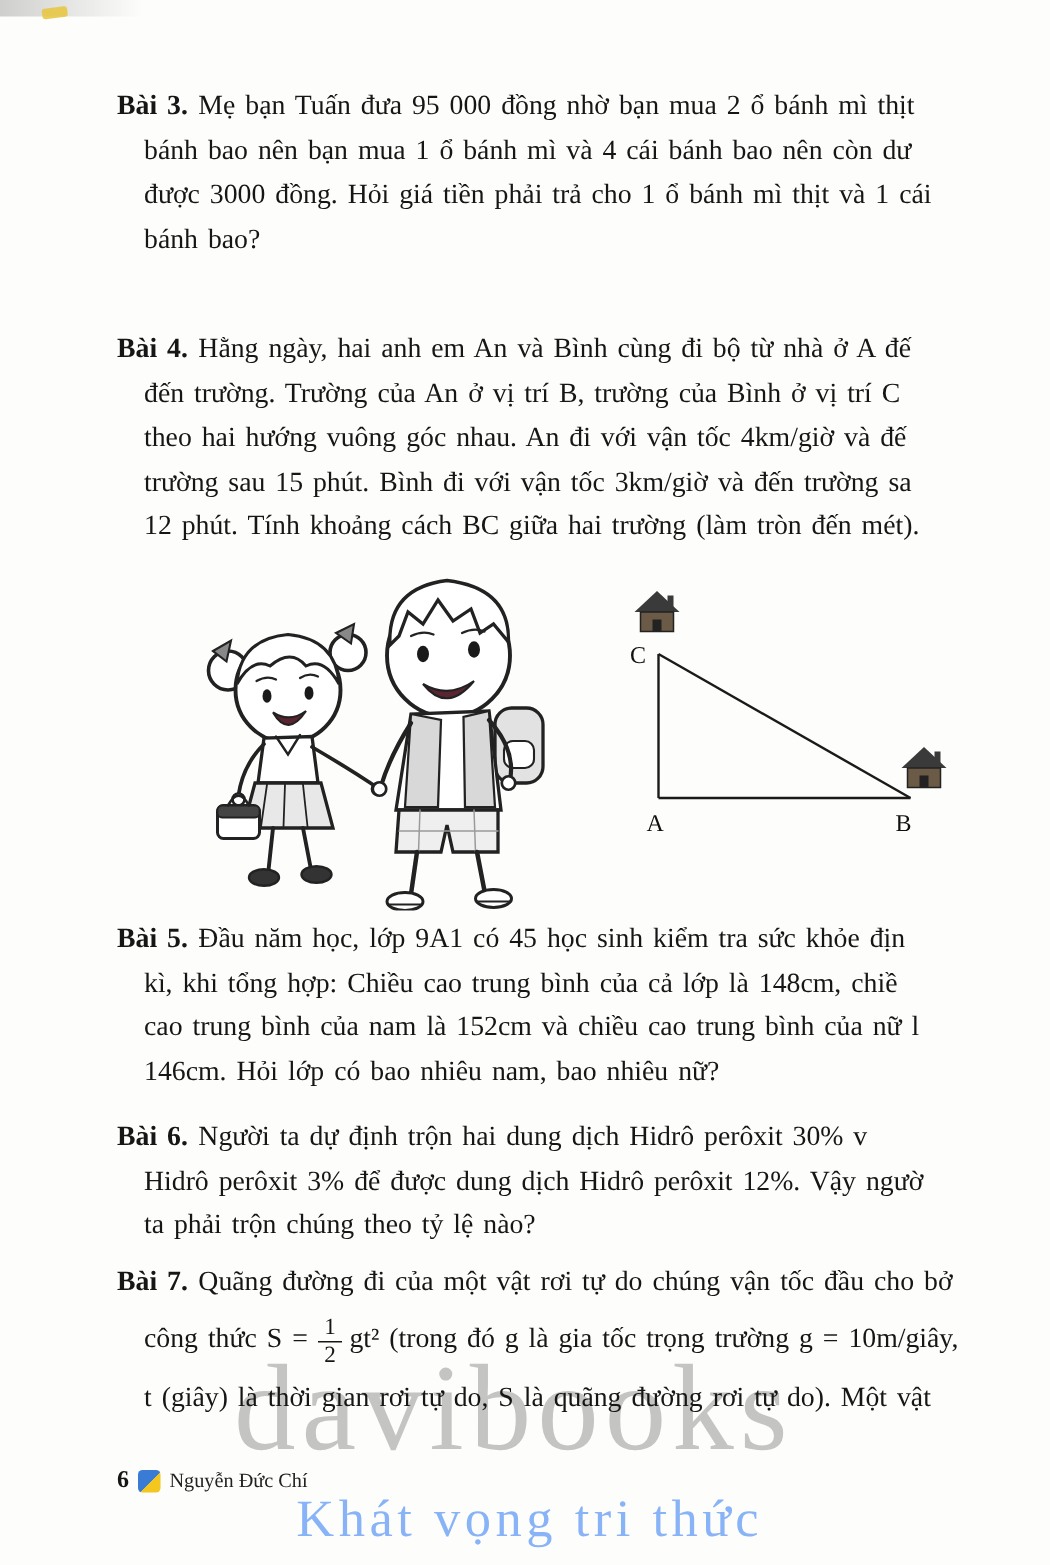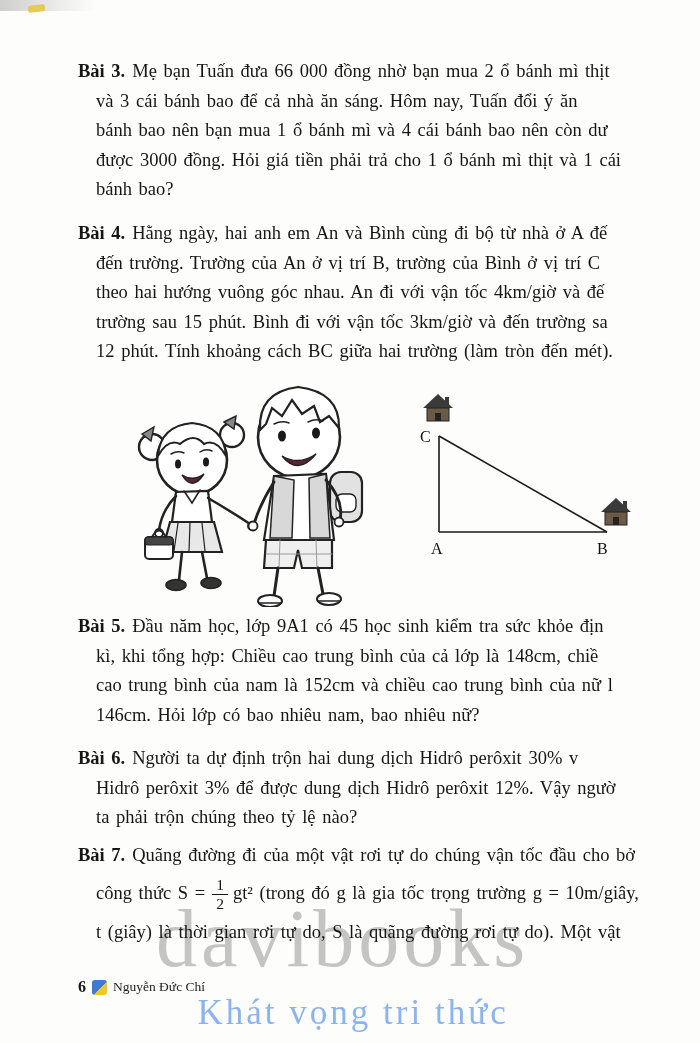--- a/index.html
+++ b/index.html
@@ -72,22 +72,21 @@
 </head>
 <body>
 
 <div class="scan-streak"></div>
 <div class="yellow-mark"></div>
 
 <div class="watermark-title">davibooks</div>
 <div class="watermark-slogan">Khát vọng tri thức</div>
 
 <div class="problem" style="top:57px">
-  <div class="line first"><b class="plabel">Bài 3.</b><span>Mẹ bạn Tuấn đưa 66 000 đồng nhờ bạn mua 2 ổ bánh mì thịt</span></div>
-  <div class="line">và 3 cái bánh bao để cả nhà ăn sáng. Hôm nay, Tuấn đổi ý ăn</div>
+  <div class="line first"><b class="plabel">Bài 3.</b><span>Mẹ bạn Tuấn đưa 95 000 đồng nhờ bạn mua 2 ổ bánh mì thịt</span></div>
   <div class="line">bánh bao nên bạn mua 1 ổ bánh mì và 4 cái bánh bao nên còn dư</div>
   <div class="line">được 3000 đồng. Hỏi giá tiền phải trả cho 1 ổ bánh mì thịt và 1 cái</div>
   <div class="line">bánh bao?</div>
 </div>
 
 <div class="problem" style="top:219px">
   <div class="line first"><b class="plabel">Bài 4.</b><span>Hằng ngày, hai anh em An và Bình cùng đi bộ từ nhà ở A đế</span></div>
   <div class="line">đến trường. Trường của An ở vị trí B, trường của Bình ở vị trí C</div>
   <div class="line">theo hai hướng vuông góc nhau. An đi với vận tốc 4km/giờ và đế</div>
   <div class="line">trường sau 15 phút. Bình đi với vận tốc 3km/giờ và đến trường sa</div>

